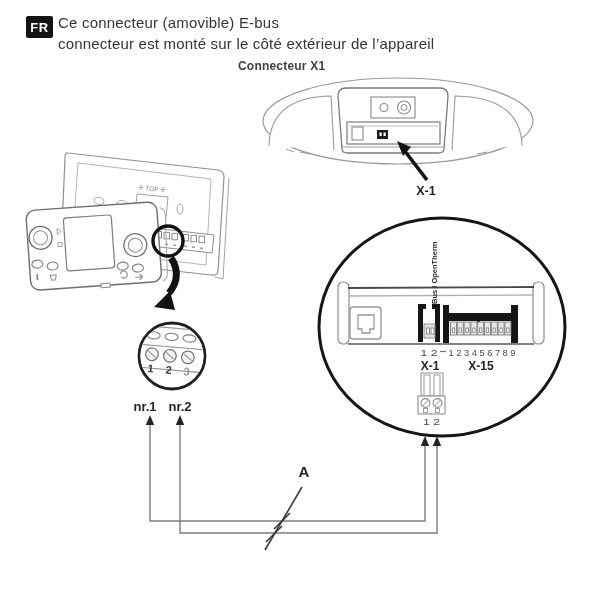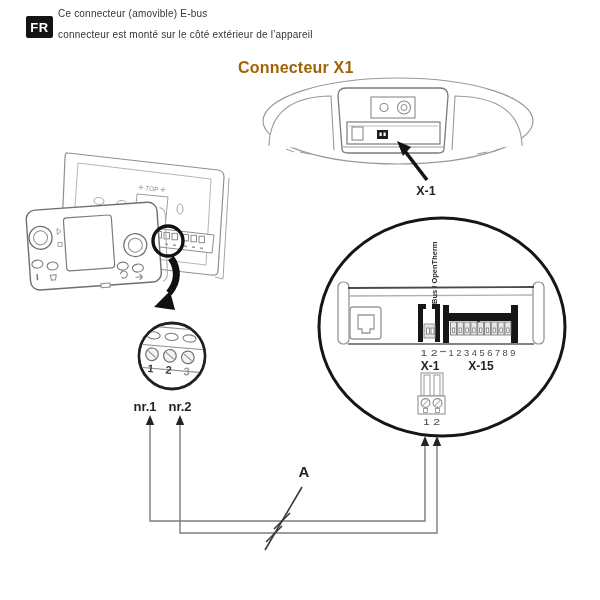--- a/index.html
+++ b/index.html
@@ -7,26 +7,26 @@
     position:relative;width:600px;height:600px;background:#ffffff;
     font-family:"Liberation Sans","DejaVu Sans",sans-serif;overflow:hidden;padding-left:24px;
   }
   .fr-badge{
     position:absolute;left:26px;top:16px;width:27px;height:22px;
     background:#141414;color:#ffffff;font-weight:bold;font-size:13px;
     display:flex;align-items:center;justify-content:center;border-radius:2px;
     letter-spacing:.5px;
   }
   .hdr-text{
-    position:absolute;left:58px;top:3px;font-size:10px;line-height:21px;
+    position:absolute;left:58px;top:12px;font-size:15px;line-height:21px;
     color:#343434;letter-spacing:.2px;white-space:nowrap;
   }
   .section-title{
-    position:absolute;left:238px;top:59px;font-size:16px;font-weight:bold;
-    color:#a16207;letter-spacing:.2px;white-space:nowrap;
+    position:absolute;left:238px;top:59px;font-size:12px;font-weight:bold;
+    color:#404040;letter-spacing:.2px;white-space:nowrap;
   }
   svg{position:absolute;left:0;top:0;}
   svg text{font-family:"Liberation Sans","DejaVu Sans",sans-serif;}
   .lbl-bold{font-weight:bold;fill:#242424;}
   .pin-num{fill:#4a4a4a;}
 </style>
 </head>
 <body>
 
 <div class="page">

